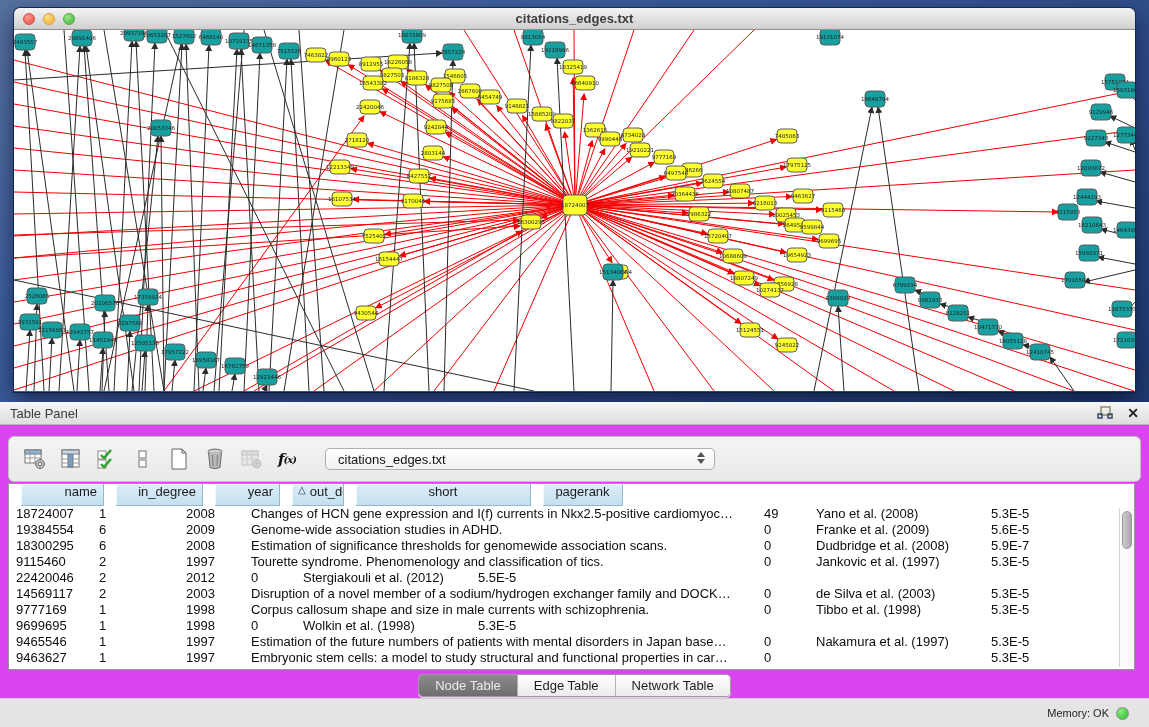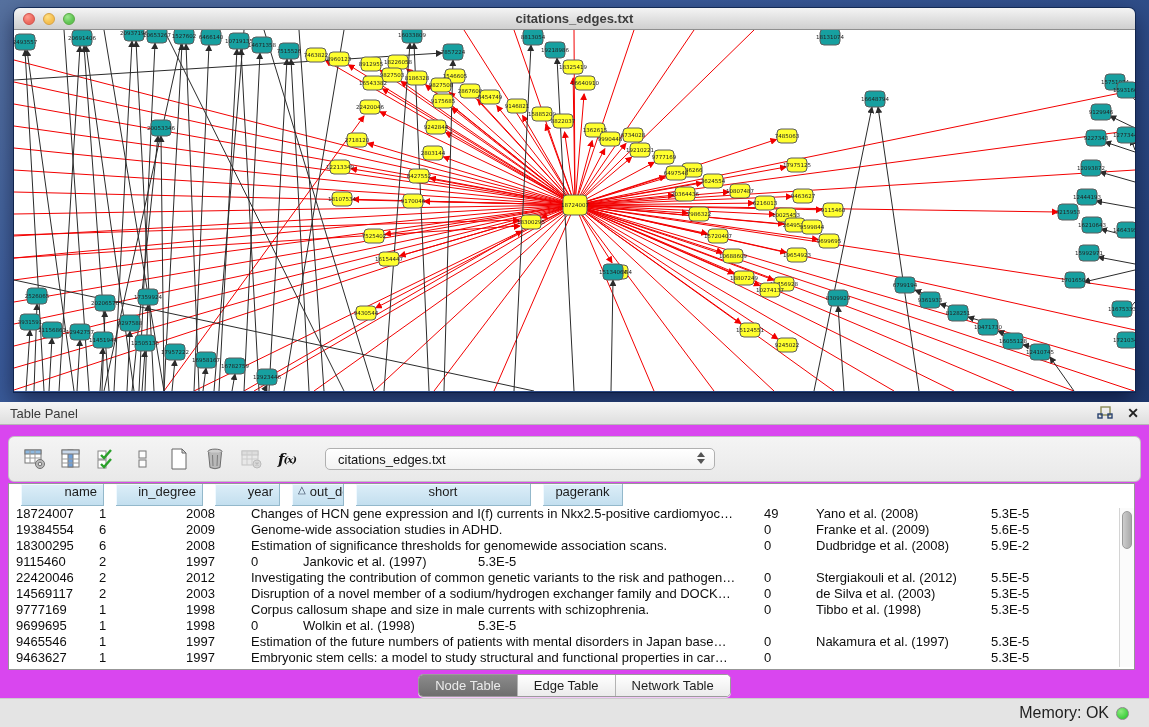--- a/index.html
+++ b/index.html
@@ -72,21 +72,21 @@
     overflow:hidden; background:#fff; box-shadow:0 1px 0 rgba(255,255,255,.7); }
   .seg { font-size:13px; padding:0 16px; display:flex; align-items:center;
     background:linear-gradient(#ffffff,#ebebeb); color:#1d1d1d; border-left:1px solid #b3b3b3; cursor:default; }
   .seg:first-child { border-left:none; }
   .seg.active { background:linear-gradient(#8b8b8b,#6e6e6e); color:#ececec; }
 
   
   .statusbar { position:absolute; left:0; top:296px; width:1149px; height:29px;
     background:#e4e4e4; border-top:1px solid #cdcdcd; display:flex; align-items:center;
     justify-content:flex-end; padding-right:20px; gap:7px; }
-  .mem-label { font-size:16px; color:#1f1f1f; }
+  .mem-label { font-size:11px; color:#1f1f1f; }
   .mem-dot { width:13px; height:13px; border-radius:50%;
     background:radial-gradient(circle at 35% 30%,#8deb7e,#3ecf3e 70%); border:1px solid #8a8a8a; }
 </style>
 </head>
 <body>
 
 <div class="desktop">
   <div class="net-window">
     <div class="titlebar">
       <div class="lights">
@@ -847,35 +847,35 @@
           <div class="td" style="width: 175px;">Franke et al. (2009)</div>
           <div class="td" style="width: 100px;">5.6E-5</div>
         </div>
         <div class="tr">
           <div class="td" style="width: 83px;">18300295</div>
           <div class="td" style="width: 87px;">6</div>
           <div class="td" style="width: 65px;">2008</div>
           <div class="td" style="width: 513px;">Estimation of significance thresholds for genomewide association scans.</div>
           <div class="td" style="width: 52px;">0</div>
           <div class="td" style="width: 175px;">Dudbridge et al. (2008)</div>
-          <div class="td" style="width: 100px;">5.9E-2</div>
+          <div class="td" style="width: 100px;">5.9E-7</div>
         </div>
         <div class="tr">
           <div class="td" style="width: 83px;">9115460</div>
           <div class="td" style="width: 87px;">2</div>
           <div class="td" style="width: 65px;">1997</div>
+          <div class="td" style="width: 513px;">Tourette syndrome. Phenomenology and classification of tics.</div>
           <div class="td" style="width: 52px;">0</div>
           <div class="td" style="width: 175px;">Jankovic et al. (1997)</div>
           <div class="td" style="width: 100px;">5.3E-5</div>
         </div>
         <div class="tr">
           <div class="td" style="width: 83px;">22420046</div>
           <div class="td" style="width: 87px;">2</div>
           <div class="td" style="width: 65px;">2012</div>
-          <div class="td" style="width: 513px;">Investigating the contribution of common genetic variants to the risk and pathogen…</div>
           <div class="td" style="width: 52px;">0</div>
           <div class="td" style="width: 175px;">Stergiakouli et al. (2012)</div>
           <div class="td" style="width: 100px;">5.5E-5</div>
         </div>
         <div class="tr">
           <div class="td" style="width: 83px;">14569117</div>
           <div class="td" style="width: 87px;">2</div>
           <div class="td" style="width: 65px;">2003</div>
           <div class="td" style="width: 513px;">Disruption of a novel member of a sodium/hydrogen exchanger family and DOCK…</div>
           <div class="td" style="width: 52px;">0</div>

